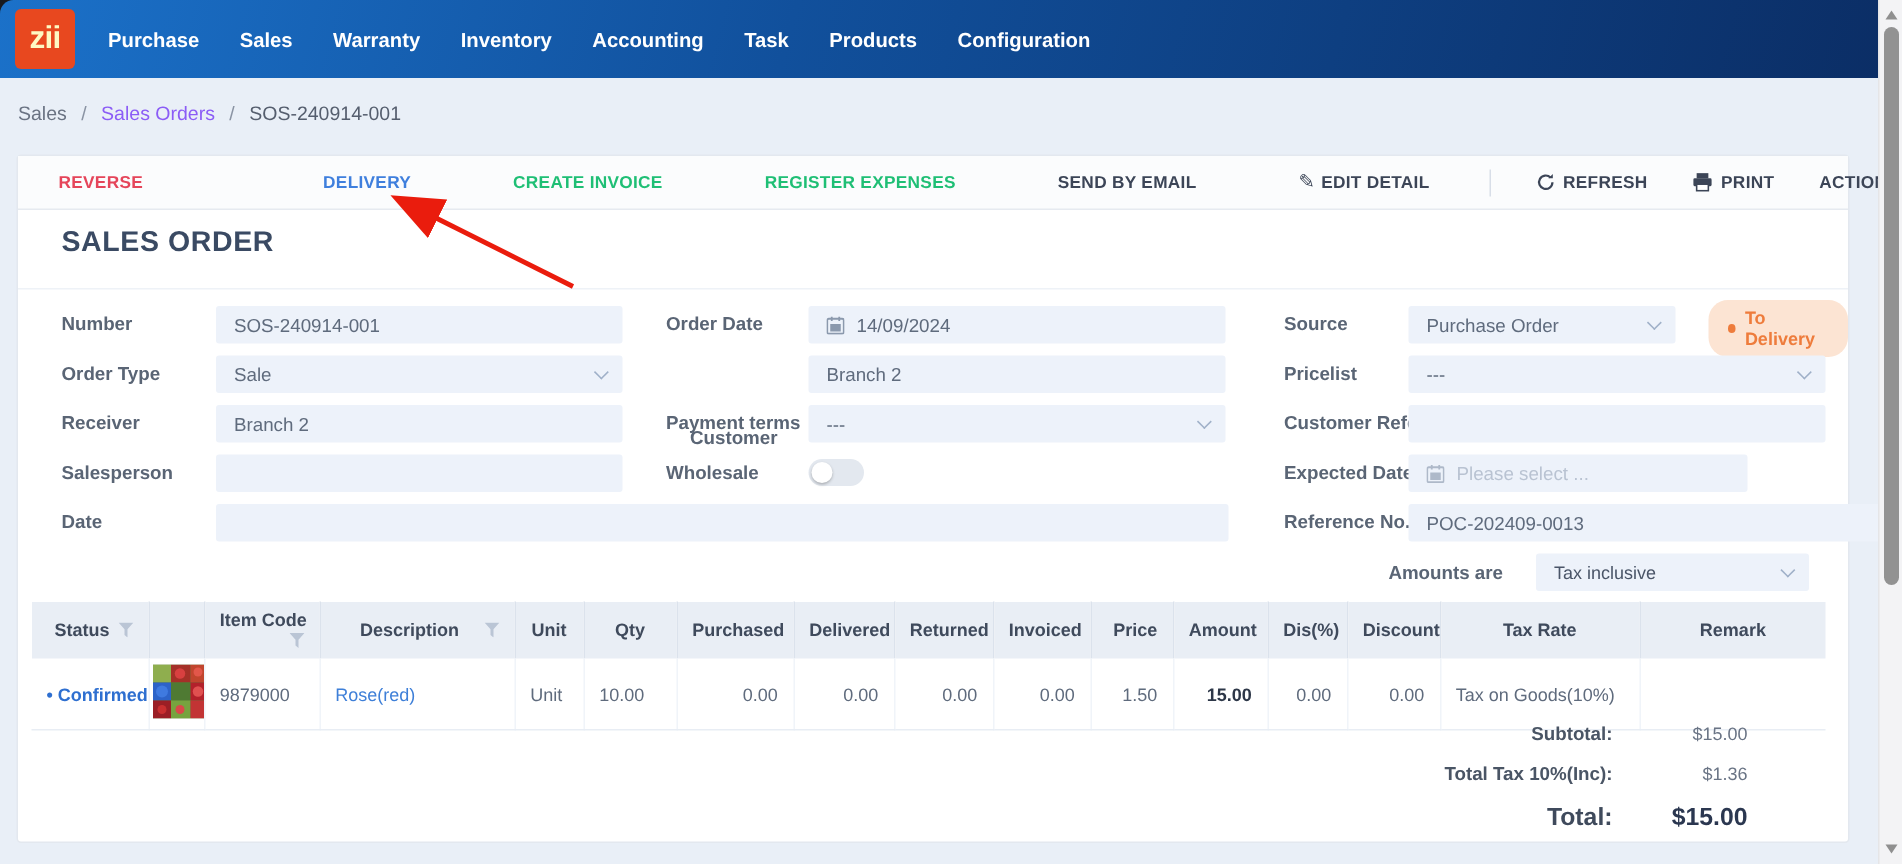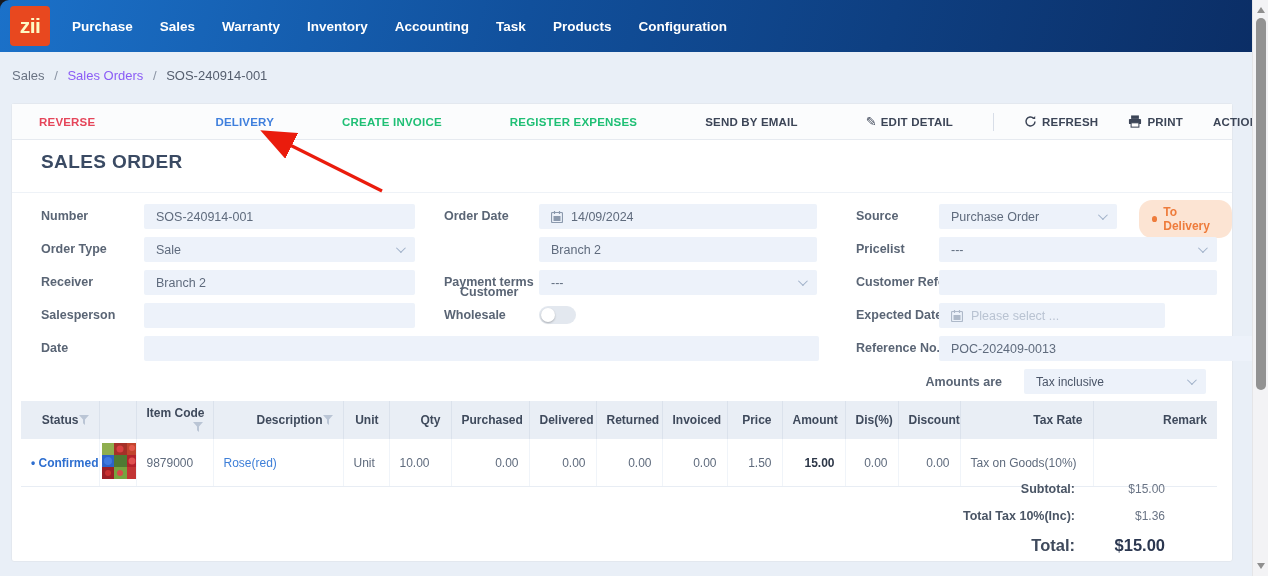--- a/index.html
+++ b/index.html
@@ -86,21 +86,21 @@
 
   .amounts-row { position:absolute; top:265px; left:0; width:1194px; display:flex; justify-content:flex-end; align-items:center; }
   .amounts-label { font-size:12.5px; font-weight:600; color:#5a6575; margin-right:22px; }
   .amounts-select { width:182px; height:25px; background:#edf2fa; border-radius:2px; display:flex; align-items:center; padding:0 12px; font-size:12px; color:#4a5568; cursor:pointer; }
   .amounts-select .chev { margin-left:auto; width:7px; height:7px; border-right:1.5px solid #9fb0c8; border-bottom:1.5px solid #9fb0c8; transform:rotate(45deg) translateY(-2px); }
 
   
   table.items { position:absolute; left:9px; top:297px; width:1196px; border-collapse:collapse; table-layout:fixed; }
   table.items thead th {
     background:#e9eef5; height:38px; font-size:12px; font-weight:600; color:#3f4a5c;
-    text-align:right; padding:0 10px; border-right:1px solid #dbe2ec; position:relative; white-space:nowrap; overflow:hidden;
+    text-align:center; padding:0 10px; border-right:1px solid #dbe2ec; position:relative; white-space:nowrap; overflow:hidden;
   }
   table.items thead th.num { text-align:right; }
   table.items thead th:last-child { border-right:none; }
   table.items tbody td {
     height:44px; font-size:12px; color:#5f6b7d; padding:0 10px; background:#fff;
     border-bottom:1px solid #e8edf4; border-right:1px solid #f0f4f9; white-space:nowrap; overflow:hidden;
   }
   table.items tbody td:last-child { border-right:none; }
   td.num { text-align:right; }
   .st-confirmed { color:#2e6fd0; font-weight:700; }

